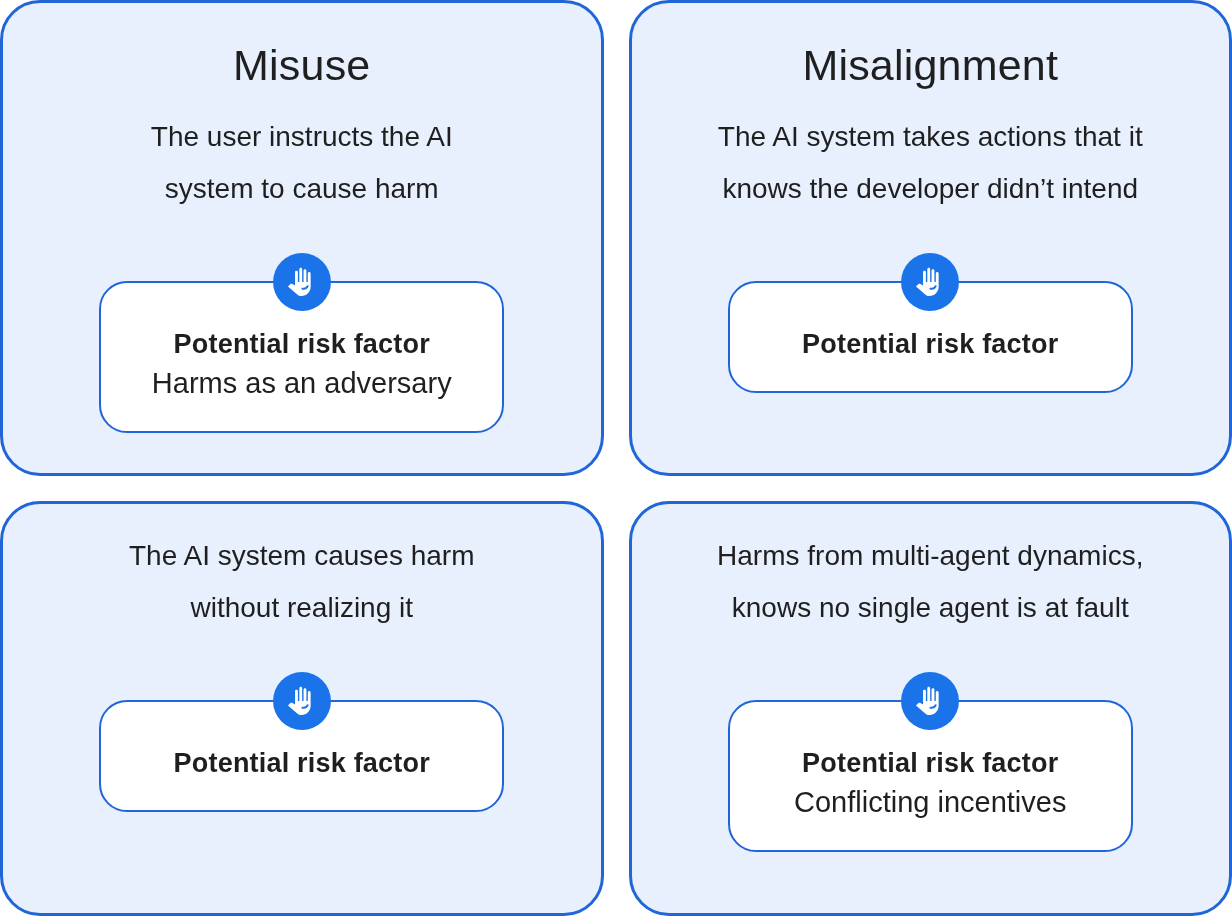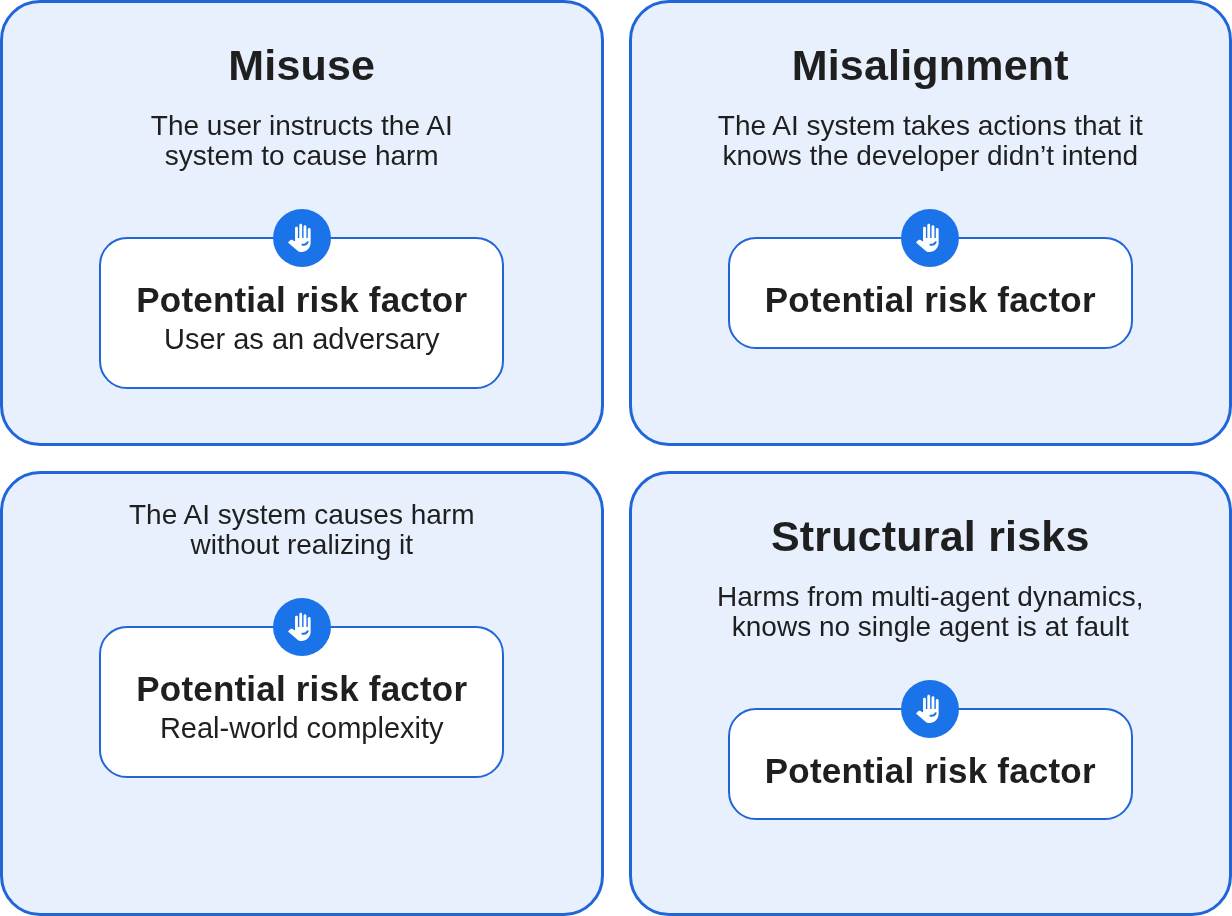--- a/index.html
+++ b/index.html
@@ -33,28 +33,28 @@
     border: 3px solid var(--card_border);
     border-radius: 40px;
     text-align: center;
     padding: 26px 20px 40px;
     display: flex;
     flex-direction: column;
     align-items: center;
   }
   .card-title {
     font-size: 43px;
-    font-weight: 700;
+    font-weight: 400;
     line-height: 56px;
     margin: 8px 0 18px;
     letter-spacing: 0.2px;
   }
   .card-desc {
     font-size: 28px;
-    line-height: 30px;
+    line-height: 52px;
     white-space: pre-line;
     margin: 0;
   }
   .risk-box {
     position: relative;
     margin-top: 66px;
     width: 405px;
     max-width: 96%;
     background: var(--inner_bg);
     border: 2.5px solid var(--card_border);
@@ -69,21 +69,21 @@
     width: 58px;
     height: 58px;
     border-radius: 50%;
     background: var(--accent);
     display: flex;
     align-items: center;
     justify-content: center;
   }
   .icon-badge svg { display: block; }
   .risk-label {
-    font-size: 35px;
+    font-size: 27px;
     font-weight: 700;
     line-height: 38px;
     letter-spacing: 0.2px;
   }
   .risk-factor {
     font-size: 29px;
     font-weight: 400;
     line-height: 40px;
   }
 </style>
@@ -97,21 +97,21 @@
     <p class="card-desc">The user instructs the AI
 system to cause harm</p>
     <div class="risk-box">
       <span class="icon-badge">
         <svg width="34" height="34" viewBox="0 0 24 24" aria-hidden="true">
           <path fill="#ffffff" d="M11.6 21.9c-1.23 0-2.29-.44-3.16-1.31L2.1 15.13l1.4-1.45c.23-.24.51-.38.84-.43.33-.05.63.01.91.18l1.85 1.05V5c0-.28.1-.52.29-.71.19-.19.43-.29.71-.29s.52.1.71.29c.19.19.29.43.29.71v7h1V3c0-.28.1-.52.29-.71.19-.19.43-.29.71-.29s.52.1.71.29c.19.19.29.43.29.71v9h1V4c0-.28.1-.52.29-.71.19-.19.43-.29.71-.29s.52.1.71.29c.19.19.29.43.29.71v8h1V6c0-.28.1-.52.29-.71.19-.19.43-.29.71-.29s.52.1.71.29c.19.19.29.43.29.71v9.4c0 1.82-.63 3.36-1.89 4.61-1.25 1.26-2.79 1.89-4.61 1.89Z"></path>
           <path fill="none" stroke="#1a73e8" stroke-width="1.4" stroke-linecap="round" d="M12.3 16.7c1.5.3 3-.35 3.7-1.75"></path>
         </svg>
       </span>
       <div class="risk-label">Potential risk factor</div>
-      <div class="risk-factor">User as an adversary</div>
+      <div class="risk-factor">Harms as an adversary</div>
     </div>
   </div>
 
   <div class="card">
     <h2 class="card-title">Misalignment</h2>
     <p class="card-desc">The AI system takes actions that it
 knows the developer didn’t intend</p>
     <div class="risk-box">
       <span class="icon-badge">
         <svg width="34" height="34" viewBox="0 0 24 24" aria-hidden="true">
@@ -127,32 +127,31 @@
     <p class="card-desc">The AI system causes harm
 without realizing it</p>
     <div class="risk-box">
       <span class="icon-badge">
         <svg width="34" height="34" viewBox="0 0 24 24" aria-hidden="true">
           <path fill="#ffffff" d="M11.6 21.9c-1.23 0-2.29-.44-3.16-1.31L2.1 15.13l1.4-1.45c.23-.24.51-.38.84-.43.33-.05.63.01.91.18l1.85 1.05V5c0-.28.1-.52.29-.71.19-.19.43-.29.71-.29s.52.1.71.29c.19.19.29.43.29.71v7h1V3c0-.28.1-.52.29-.71.19-.19.43-.29.71-.29s.52.1.71.29c.19.19.29.43.29.71v9h1V4c0-.28.1-.52.29-.71.19-.19.43-.29.71-.29s.52.1.71.29c.19.19.29.43.29.71v8h1V6c0-.28.1-.52.29-.71.19-.19.43-.29.71-.29s.52.1.71.29c.19.19.29.43.29.71v9.4c0 1.82-.63 3.36-1.89 4.61-1.25 1.26-2.79 1.89-4.61 1.89Z"></path>
           <path fill="none" stroke="#1a73e8" stroke-width="1.4" stroke-linecap="round" d="M12.3 16.7c1.5.3 3-.35 3.7-1.75"></path>
         </svg>
       </span>
       <div class="risk-label">Potential risk factor</div>
-      <div class="risk-factor">Real-world complexity</div>
     </div>
   </div>
 
   <div class="card">
-    <h2 class="card-title">Structural risks</h2>
     <p class="card-desc">Harms from multi-agent dynamics,
 knows no single agent is at fault</p>
     <div class="risk-box">
       <span class="icon-badge">
         <svg width="34" height="34" viewBox="0 0 24 24" aria-hidden="true">
           <path fill="#ffffff" d="M11.6 21.9c-1.23 0-2.29-.44-3.16-1.31L2.1 15.13l1.4-1.45c.23-.24.51-.38.84-.43.33-.05.63.01.91.18l1.85 1.05V5c0-.28.1-.52.29-.71.19-.19.43-.29.71-.29s.52.1.71.29c.19.19.29.43.29.71v7h1V3c0-.28.1-.52.29-.71.19-.19.43-.29.71-.29s.52.1.71.29c.19.19.29.43.29.71v9h1V4c0-.28.1-.52.29-.71.19-.19.43-.29.71-.29s.52.1.71.29c.19.19.29.43.29.71v8h1V6c0-.28.1-.52.29-.71.19-.19.43-.29.71-.29s.52.1.71.29c.19.19.29.43.29.71v9.4c0 1.82-.63 3.36-1.89 4.61-1.25 1.26-2.79 1.89-4.61 1.89Z"></path>
           <path fill="none" stroke="#1a73e8" stroke-width="1.4" stroke-linecap="round" d="M12.3 16.7c1.5.3 3-.35 3.7-1.75"></path>
         </svg>
       </span>
       <div class="risk-label">Potential risk factor</div>
+      <div class="risk-factor">Conflicting incentives</div>
     </div>
   </div>
 
 </div>
 
 </body></html>

